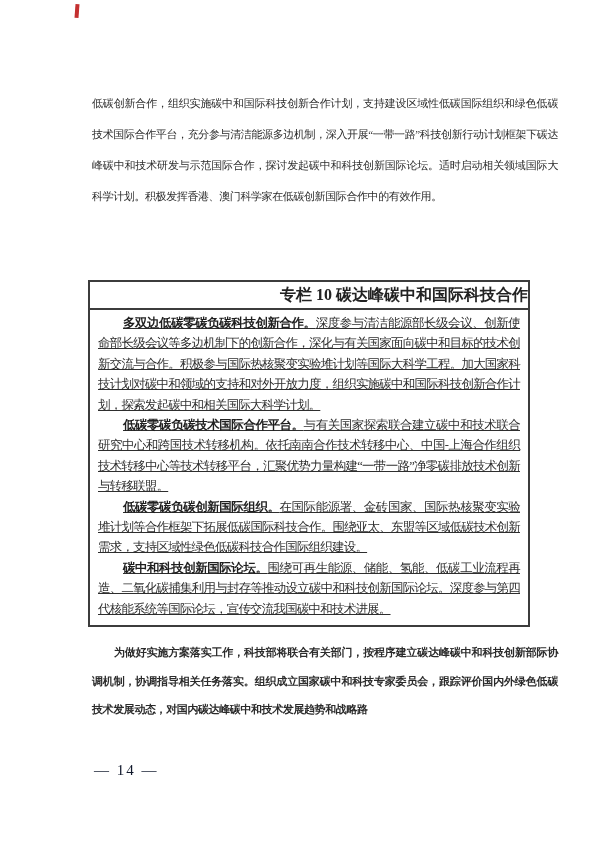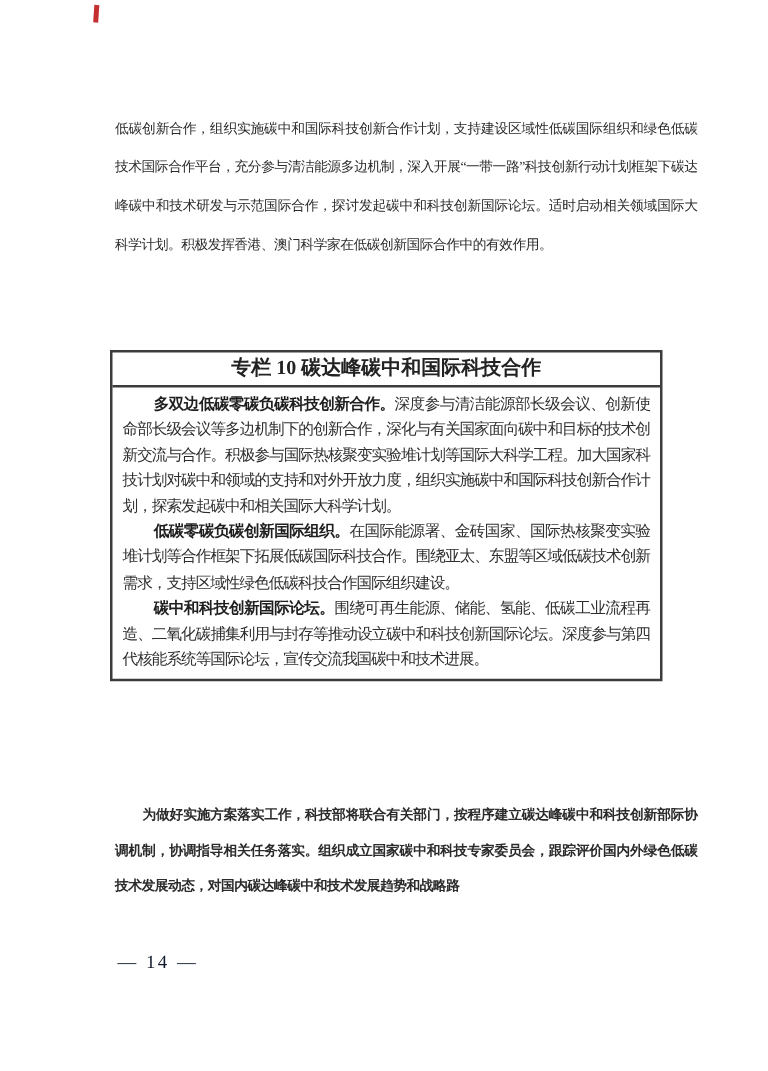--- a/index.html
+++ b/index.html
@@ -31,39 +31,40 @@
   #para-bottom { top: 638px; line-height: 28.5px; text-indent: 2em; font-weight: bold; }
   .column-box {
     position: absolute;
     left: 88px; top: 280px;
     width: 442px;
     box-sizing: border-box;
     border: 2px solid #3c3c3c;
     background: #ffffff;
   }
   .column-box .box-title {
-    text-align: center;
+    text-align: right;
     font-weight: bold;
     font-size: 16px;
     line-height: 26px;
     border-bottom: 2px solid #3c3c3c;
     color: #222222;
   }
   .column-box .box-content {
     padding: 3px 8px 6px 8px;
   }
   .column-box .box-content p {
     margin: 0;
     text-indent: 2em;
     font-size: 12.5px;
     letter-spacing: -0.8px;
     line-height: 20.4px;
     text-align: justify;
     text-justify: inter-ideograph;
     color: #2e2e2e;
+    text-decoration: underline;
   }
   .column-box .box-content p .lead {
     font-weight: bold;
     color: #1f1f1f;
   }
   .page-number {
     position: absolute;
     left: 94px; top: 762px;
     font-size: 15px;
     letter-spacing: 2px;
@@ -74,20 +75,21 @@
 <body>
 
 <div class="red-mark"></div>
 
 <div class="para" id="para-top">低碳创新合作，组织实施碳中和国际科技创新合作计划，支持建设区域性低碳国际组织和绿色低碳技术国际合作平台，充分参与清洁能源多边机制，深入开展“一带一路”科技创新行动计划框架下碳达峰碳中和技术研发与示范国际合作，探讨发起碳中和科技创新国际论坛。适时启动相关领域国际大科学计划。积极发挥香港、澳门科学家在低碳创新国际合作中的有效作用。</div>
 
 <div class="column-box">
   <div class="box-title">专栏 10  碳达峰碳中和国际科技合作</div>
   <div class="box-content">
     <p><span class="lead">多双边低碳零碳负碳科技创新合作。</span><span>深度参与清洁能源部长级会议、创新使命部长级会议等多边机制下的创新合作，深化与有关国家面向碳中和目标的技术创新交流与合作。积极参与国际热核聚变实验堆计划等国际大科学工程。加大国家科技计划对碳中和领域的支持和对外开放力度，组织实施碳中和国际科技创新合作计划，探索发起碳中和相关国际大科学计划。</span></p>
+    <p><span class="lead">低碳零碳负碳技术国际合作平台。</span><span>与有关国家探索联合建立碳中和技术联合研究中心和跨国技术转移机构。依托南南合作技术转移中心、中国-上海合作组织技术转移中心等技术转移平台，汇聚优势力量构建“一带一路”净零碳排放技术创新与转移联盟。</span></p>
     <p><span class="lead">低碳零碳负碳创新国际组织。</span><span>在国际能源署、金砖国家、国际热核聚变实验堆计划等合作框架下拓展低碳国际科技合作。围绕亚太、东盟等区域低碳技术创新需求，支持区域性绿色低碳科技合作国际组织建设。</span></p>
     <p><span class="lead">碳中和科技创新国际论坛。</span><span>围绕可再生能源、储能、氢能、低碳工业流程再造、二氧化碳捕集利用与封存等推动设立碳中和科技创新国际论坛。深度参与第四代核能系统等国际论坛，宣传交流我国碳中和技术进展。</span></p>
   </div>
 </div>
 
 <div class="para" id="para-bottom">为做好实施方案落实工作，科技部将联合有关部门，按程序建立碳达峰碳中和科技创新部际协调机制，协调指导相关任务落实。组织成立国家碳中和科技专家委员会，跟踪评价国内外绿色低碳技术发展动态，对国内碳达峰碳中和技术发展趋势和战略路</div>
 
 <div class="page-number">— 14 —</div>
 
 </body></html>

